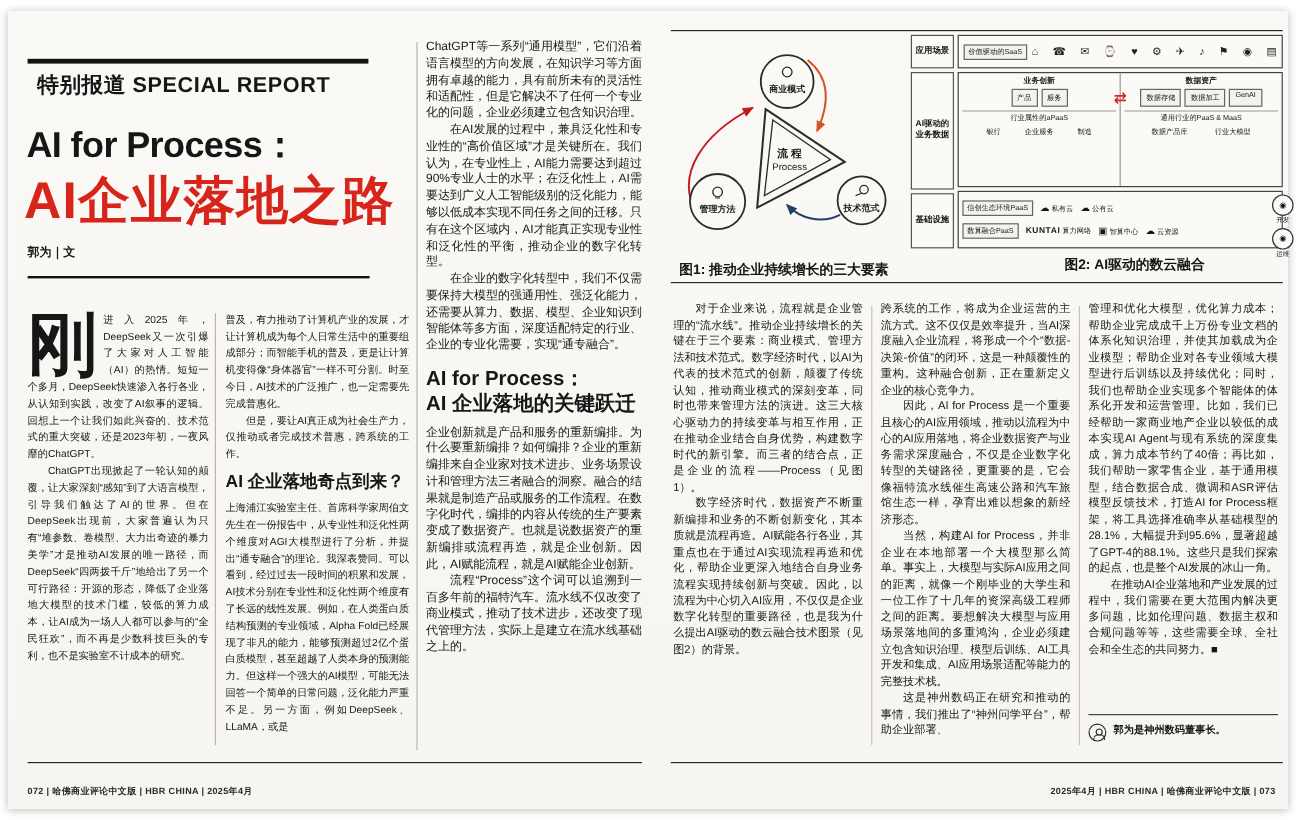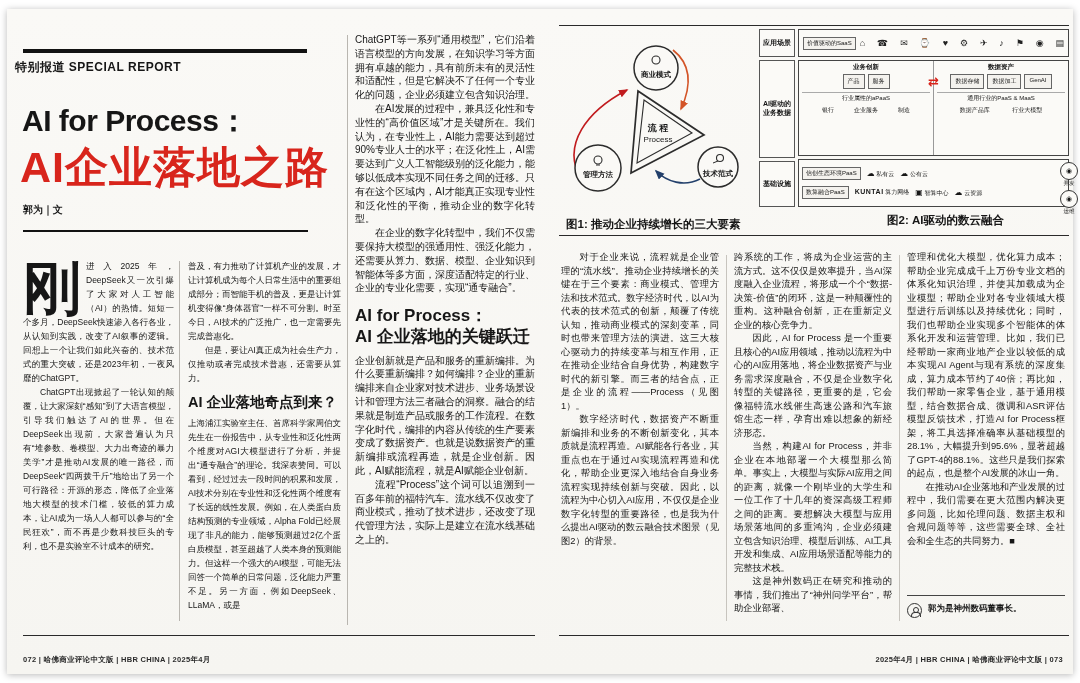--- a/index.html
+++ b/index.html
@@ -4,21 +4,21 @@
 <style>
   html,body{margin:0;padding:0;}
   body{width:1080px;height:683px;position:relative;background:#ffffff;
        font-family:"Liberation Sans","DejaVu Sans",sans-serif;color:#161616;overflow:hidden;}
   .spread{position:absolute;left:7px;top:9px;width:1066px;height:665px;
           background:linear-gradient(180deg,#faf9f6 0%,#f6f5f1 100%);
           box-shadow:0 1px 7px rgba(0,0,0,.28);}
   .abs{position:absolute;}
   
   .topbar{left:16px;top:40px;width:284px;height:4px;background:#121212;}
-  .eyebrow{left:8px;top:50px;font-size:12px;font-weight:bold;letter-spacing:.5px;}
+  .eyebrow{left:24px;top:50px;font-size:18px;font-weight:bold;letter-spacing:.5px;}
   .title-en{left:15px;top:92px;font-size:30px;font-weight:800;letter-spacing:-.5px;}
   .title-cn{left:13px;top:130px;font-size:43px;font-weight:800;color:var(--accent,#d8251c);letter-spacing:1px;}
   .byline{left:16px;top:194px;font-size:10px;font-weight:bold;}
   .title-rule{left:16px;top:221px;width:285px;height:2px;background:#121212;}
   .col{overflow:hidden;text-align:justify;}
   .colL{font-size:8.5px;line-height:14px;}
   .colW{font-size:10px;line-height:13.8px;}
   .colR{font-size:9.3px;line-height:13.5px;}
   .col p{margin:0;}
   .col p.ind{text-indent:2em;}
@@ -83,21 +83,21 @@
 
   <div class="abs col colL" style="left:16px;top:250px;width:151px;height:362px;">
     <span class="dropcap">刚</span>
     <p>进入2025年，DeepSeek又一次引爆了大家对人工智能（AI）的热情。短短一个多月，DeepSeek快速渗入各行各业，从认知到实践，改变了AI叙事的逻辑。回想上一个让我们如此兴奋的、技术范式的重大突破，还是2023年初，一夜风靡的ChatGPT。</p>
     <p class="ind">ChatGPT出现掀起了一轮认知的颠覆，让大家深刻“感知”到了大语言模型，引导我们触达了AI的世界。但在DeepSeek出现前，大家普遍认为只有“堆参数、卷模型、大力出奇迹的暴力美学”才是推动AI发展的唯一路径，而DeepSeek“四两拨千斤”地给出了另一个可行路径：开源的形态，降低了企业落地大模型的技术门槛，较低的算力成本，让AI成为一场人人都可以参与的“全民狂欢”，而不再是少数科技巨头的专利，也不是实验室不计成本的研究。</p>
   </div>
   <div class="abs vdiv" style="left:172px;top:252px;height:360px;"></div>
 
   <div class="abs col colL" style="left:181px;top:250px;width:153px;height:366px;">
     <p>普及，有力推动了计算机产业的发展，才让计算机成为每个人日常生活中的重要组成部分；而智能手机的普及，更是让计算机变得像“身体器官”一样不可分割。时至今日，AI技术的广泛推广，也一定需要先完成普惠化。</p>
-    <p class="ind">但是，要让AI真正成为社会生产力，仅推动或者完成技术普惠，还需要从算力。</p>
+    <p class="ind">但是，要让AI真正成为社会生产力，仅推动或者完成技术普惠，跨系统的工作。</p>
     <h3 class="h2-small">AI 企业落地奇点到来？</h3>
     <p>上海浦江实验室主任、首席科学家周伯文先生在一份报告中，从专业性和泛化性两个维度对AGI大模型进行了分析，并提出“通专融合”的理论。我深表赞同。可以看到，经过过去一段时间的积累和发展，AI技术分别在专业性和泛化性两个维度有了长远的线性发展。例如，在人类蛋白质结构预测的专业领域，Alpha Fold已经展现了非凡的能力，能够预测超过2亿个蛋白质模型，甚至超越了人类本身的预测能力。但这样一个强大的AI模型，可能无法回答一个简单的日常问题，泛化能力严重不足。另一方面，例如DeepSeek、LLaMA，或是</p>
   </div>
   <div class="abs vdiv" style="left:340px;top:26px;height:590px;"></div>
 
   <div class="abs col colW" style="left:348px;top:24px;width:180px;height:594px;">
     <p>ChatGPT等一系列“通用模型”，它们沿着语言模型的方向发展，在知识学习等方面拥有卓越的能力，具有前所未有的灵活性和适配性，但是它解决不了任何一个专业化的问题，企业必须建立包含知识治理。</p>
     <p class="ind">在AI发展的过程中，兼具泛化性和专业性的“高价值区域”才是关键所在。我们认为，在专业性上，AI能力需要达到超过90%专业人士的水平；在泛化性上，AI需要达到广义人工智能级别的泛化能力，能够以低成本实现不同任务之间的迁移。只有在这个区域内，AI才能真正实现专业性和泛化性的平衡，推动企业的数字化转型。</p>
     <p class="ind">在企业的数字化转型中，我们不仅需要保持大模型的强通用性、强泛化能力，还需要从算力、数据、模型、企业知识到智能体等多方面，深度适配特定的行业、企业的专业化需要，实现“通专融合”。</p>
     <h3 class="h2-big"><span>AI for Process：</span><br><span>AI 企业落地的关键跃迁</span></h3>

